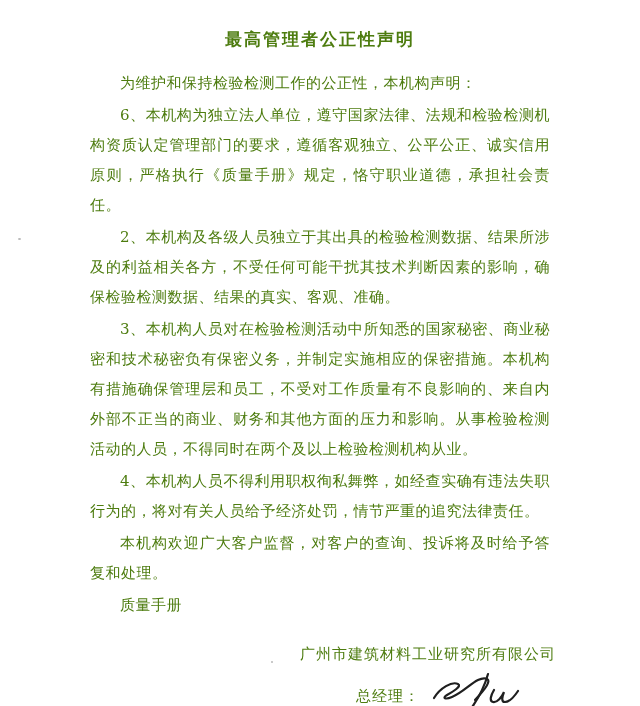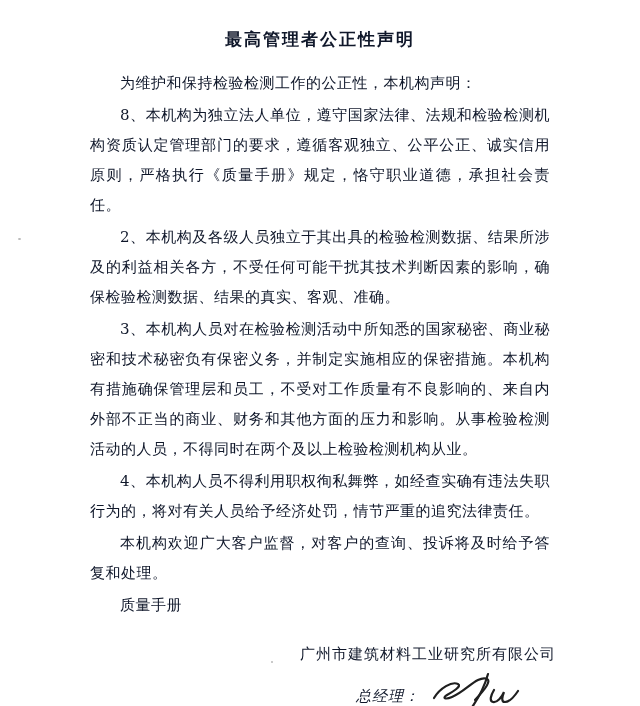--- a/index.html
+++ b/index.html
@@ -6,21 +6,21 @@
     margin: 0;
     padding: 0;
     background: #ffffff;
   }
   .page {
     position: relative;
     width: 640px;
     height: 706px;
     background: #ffffff;
     font-family: "DejaVu Serif", serif;
-    color: #0f172a;
+    color: #4d7c0f;
     overflow: hidden;
   }
   .content {
     padding: 26px 88px 0 88px;
   }
   .title {
     font-size: 17px;
     font-weight: bold;
     text-align: center;
     margin: 0 0 16px 0;
@@ -49,21 +49,20 @@
     display: flex;
     justify-content: flex-end;
     align-items: center;
     margin-top: 10px;
     margin-right: 30px;
     height: 40px;
   }
   .role {
     font-size: 15px;
     letter-spacing: 1px;
-    font-style: italic;
   }
   .sig-svg {
     margin-left: 10px;
     margin-bottom: 6px;
   }
   .speck {
     position: absolute;
     background: #b9b9b9;
     border-radius: 50%;
   }
@@ -72,21 +71,21 @@
   .speck-3 { left: 271px; top: 661px; width: 2px; height: 2px; }
 </style>
 </head>
 <body>
 
 <div class="page">
   <div class="content">
     <h1 class="title"><span>最高管理者公正性声明</span></h1>
     <div class="body">
       <p>为维护和保持检验检测工作的公正性，本机构声明：</p>
-      <p>8、本机构为独立法人单位，遵守国家法律、法规和检验检测机构资质认定管理部门的要求，遵循客观独立、公平公正、诚实信用原则，严格执行《质量手册》规定，恪守职业道德，承担社会责任。</p>
+      <p>6、本机构为独立法人单位，遵守国家法律、法规和检验检测机构资质认定管理部门的要求，遵循客观独立、公平公正、诚实信用原则，严格执行《质量手册》规定，恪守职业道德，承担社会责任。</p>
       <p>2、本机构及各级人员独立于其出具的检验检测数据、结果所涉及的利益相关各方，不受任何可能干扰其技术判断因素的影响，确保检验检测数据、结果的真实、客观、准确。</p>
       <p>3、本机构人员对在检验检测活动中所知悉的国家秘密、商业秘密和技术秘密负有保密义务，并制定实施相应的保密措施。本机构有措施确保管理层和员工，不受对工作质量有不良影响的、来自内外部不正当的商业、财务和其他方面的压力和影响。从事检验检测活动的人员，不得同时在两个及以上检验检测机构从业。</p>
       <p>4、本机构人员不得利用职权徇私舞弊，如经查实确有违法失职行为的，将对有关人员给予经济处罚，情节严重的追究法律责任。</p>
       <p>本机构欢迎广大客户监督，对客户的查询、投诉将及时给予答复和处理。</p>
       <p>质量手册</p>
     </div>
   </div>
 
   <div class="sig-block">
     <div class="company">广州市建筑材料工业研究所有限公司</div>

